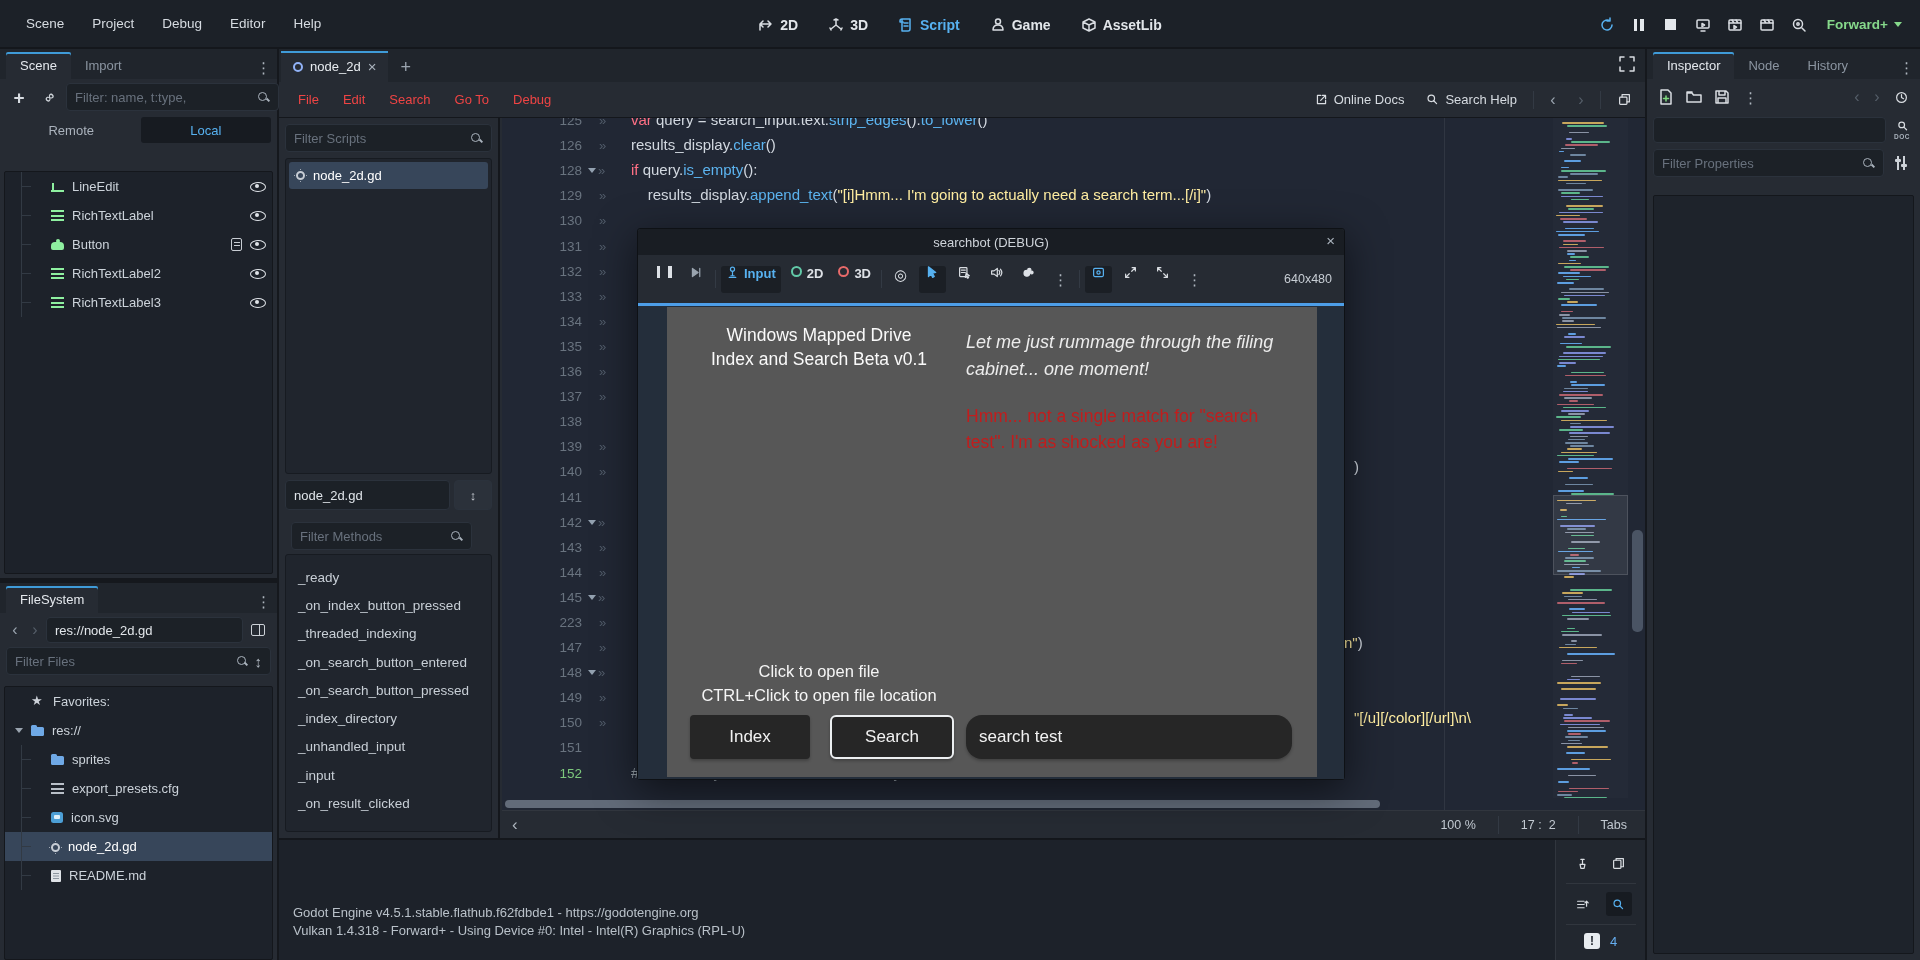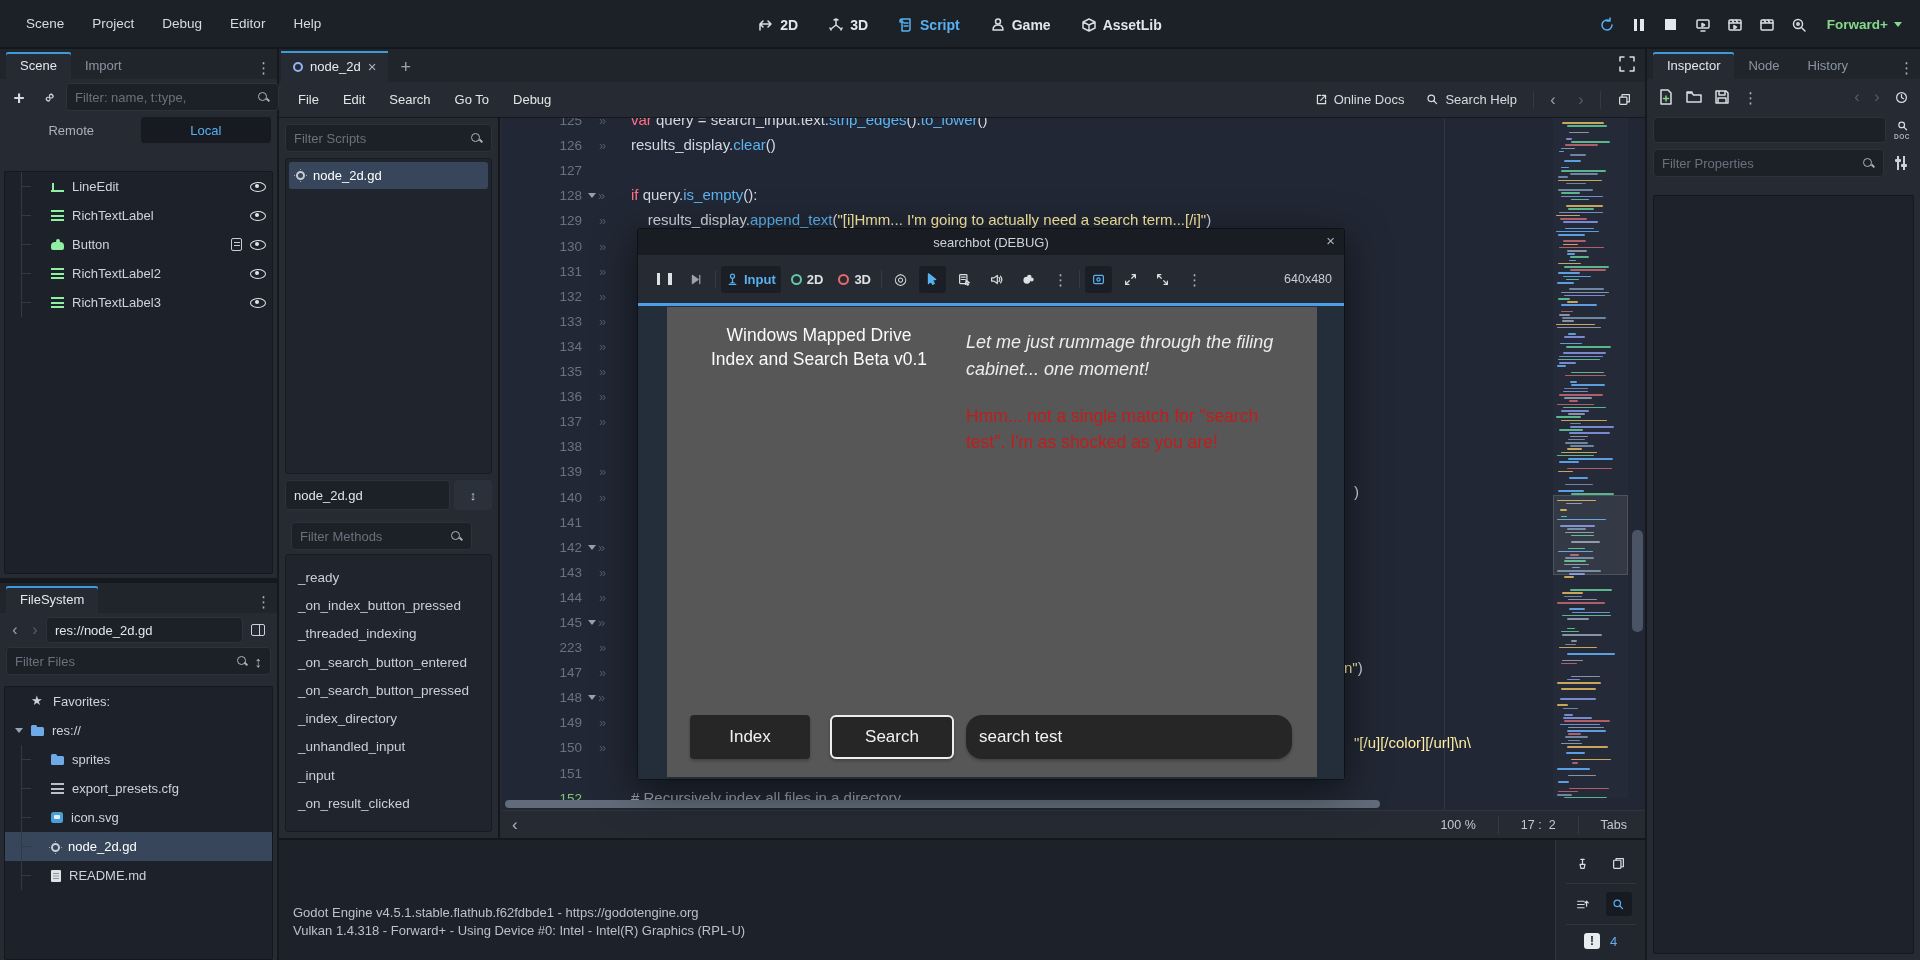--- a/index.html
+++ b/index.html
@@ -101,21 +101,21 @@
 
   
   #center{position:absolute;left:279px;top:49px;width:1366px;bottom:0;background:var(--bg2);}
   #sc-tabs{height:33px;display:flex;align-items:flex-end;background:#20252c;padding-left:2px;position:relative;}
   #sc-tabs .stab{display:flex;align-items:center;gap:7px;background:var(--bg2);box-shadow:inset 0 2px 0 #3f9bd8;padding:7px 12px;color:#e8ecf0;cursor:pointer;}
   .ringico{width:10px;height:10px;border:2px solid #91b2f6;border-radius:50%;flex:none;}
   .closex{color:#aab3bd;font-size:15px;cursor:pointer;}
   #sc-tabs .addtab{color:#9aa4af;font-size:18px;padding:0 12px 4px;cursor:pointer;}
   #sc-tabs .expand{position:absolute;right:10px;bottom:7px;cursor:pointer;}
   #sc-menu{height:36px;display:flex;align-items:center;padding:0 8px;gap:2px;border-bottom:1px solid var(--line);}
-  #sc-menu .mitem{padding:5px 11px;color:#e5e5e5;border-radius:3px;cursor:pointer;}
+  #sc-menu .mitem{padding:5px 11px;color:#ef4444;border-radius:3px;cursor:pointer;}
   #sc-menu .right{margin-left:auto;display:flex;align-items:center;gap:10px;}
   .linkbtn{display:flex;align-items:center;gap:6px;color:#d6dbe1;cursor:pointer;padding:4px 6px;border-radius:3px;}
   .vsep{width:1px;height:18px;background:var(--brd);}
 
   #script-col{position:absolute;left:0;top:69px;width:221px;bottom:122px;background:var(--bg2);border-right:2px solid var(--line);}
   #script-col .finput{margin:6px;}
   #scripts-list{position:absolute;left:6px;right:6px;top:40px;height:316px;background:#20252d;border:1px solid #171b21;border-radius:3px;padding:3px;}
   .slitem{display:flex;align-items:center;gap:8px;height:27px;padding:0 7px;border-radius:3px;cursor:pointer;}
   .slitem.selected{background:var(--sel);color:#fff;}
   .gearico{width:9px;height:9px;border:2px solid #c6ccd4;border-radius:50%;box-shadow:0 -6px 0 -4px #c6ccd4,0 6px 0 -4px #c6ccd4,-6px 0 0 -4px #c6ccd4,6px 0 0 -4px #c6ccd4;flex:none;}
@@ -175,21 +175,21 @@
   #insp-content{position:absolute;left:6px;right:6px;top:146px;bottom:6px;background:#1e232b;border:1px solid var(--line);border-radius:2px;}
   .slidersico{width:14px;height:14px;position:relative;}
   .slidersico::before{content:"";position:absolute;left:3px;top:0;width:1.6px;height:14px;background:#cdd2d8;box-shadow:6px 0 0 #cdd2d8;}
   .slidersico::after{content:"";position:absolute;left:1px;top:3px;width:5.5px;height:3px;background:#cdd2d8;border-radius:1px;box-shadow:6px 5px 0 #cdd2d8;}
 
   
   #debugwin{position:absolute;left:637px;top:228px;width:708px;height:552px;background:var(--bg2);border:1px solid #0e1115;box-shadow:0 10px 40px rgba(0,0,0,.55);z-index:50;border-radius:3px;}
   #dw-title{height:26px;background:#191d23;display:flex;align-items:center;justify-content:center;position:relative;color:#cfd4da;font-size:13px;border-radius:3px 3px 0 0;}
   #dw-title .closex{position:absolute;right:9px;top:3px;}
   #dw-toolbar{height:48px;display:flex;align-items:center;gap:5px;padding:0 12px;}
-  .dwbtn{height:27px;min-width:27px;display:flex;align-items:center;justify-content:center;gap:5px;border-radius:3px;cursor:pointer;padding:0 5px;color:#dde1e6;}
+  .dwbtn{height:27px;min-width:27px;display:flex;align-items:flex-start;justify-content:center;gap:5px;border-radius:3px;cursor:pointer;padding:0 5px;color:#dde1e6;}
   .dwbtn.pressed{background:#1b1f25;}
   .dwbtn.pressed span{color:var(--blue);}
   .dwbtn.pressed svg{stroke:var(--blue);}
   .ring{width:11px;height:11px;border-radius:50%;flex:none;}
   #dw-viewport{position:absolute;left:0;right:0;top:74px;bottom:0;background:#242e3b;border-top:3px solid #4d9ee8;}
   #game{position:absolute;left:29px;top:1px;width:650px;height:470px;background:#575757;}
   #game .gtitle{position:absolute;left:12px;top:16px;width:280px;text-align:center;color:#fafafa;font-size:17.5px;line-height:24px;font-weight:500;}
   #game .gmsg{position:absolute;left:299px;top:22px;width:330px;color:#ececec;font-size:18px;line-height:27px;font-style:italic;}
   #game .gerr{position:absolute;left:299px;top:96px;width:320px;color:#c11d1d;font-size:17.5px;line-height:26px;font-weight:500;}
   #game .ghint{position:absolute;left:2px;top:352px;width:300px;text-align:center;color:#f5f5f5;font-size:16.5px;line-height:24px;font-weight:500;}
@@ -503,27 +503,20 @@
           </span>
           <span class="ct"><span class="kw">var</span><span class="pl"> query = search_input.text.</span><span class="fn">strip_edges</span><span class="pl">().</span><span class="fn">to_lower</span><span class="pl">()</span></span>
         </div>
         <div class="cl">
           <span class="ln">126</span>
           <span class="mk">
             <i class="foldpad"></i>
             <i class="wrap">»</i>
           </span>
           <span class="ct"><span class="pl">results_display.</span><span class="fn">clear</span><span class="pl">()</span></span>
-        </div>
-        <div class="cl">
-          <span class="ln">127</span>
-          <span class="mk">
-            <i class="foldpad"></i>
-          </span>
-          <span class="ct"></span>
         </div>
         <div class="cl">
           <span class="ln">128</span>
           <span class="mk">
             <i class="fold"></i>
             <i class="wrap">»</i>
           </span>
           <span class="ct"><span class="kw">if</span><span class="pl"> query.</span><span class="fn">is_empty</span><span class="pl">():</span></span>
         </div>
         <div class="cl">
@@ -1078,18 +1071,22 @@
     <span style="color:#c7cdd4;font-size:12.5px;">640x480</span>
   </div>
   <div id="dw-viewport">
     <div id="game">
       <div class="gtitle">
         <div>Windows Mapped Drive</div>
         <div>Index and Search Beta v0.1</div>
       </div>
       <div class="gmsg">Let me just rummage through the filing cabinet... one moment!</div>
       <div class="gerr">Hmm... not a single match for "search test". I'm as shocked as you are!</div>
+      <div class="ghint">
+        <div>Click to open file</div>
+        <div>CTRL+Click to open file location</div>
+      </div>
       <div class="gbtn" id="gbtn-index">Index</div>
       <div class="gbtn" id="gbtn-search">Search</div>
       <input id="ginput" value="search test" style="">
     </div>
   </div>
 </div>
 
 </body></html>

